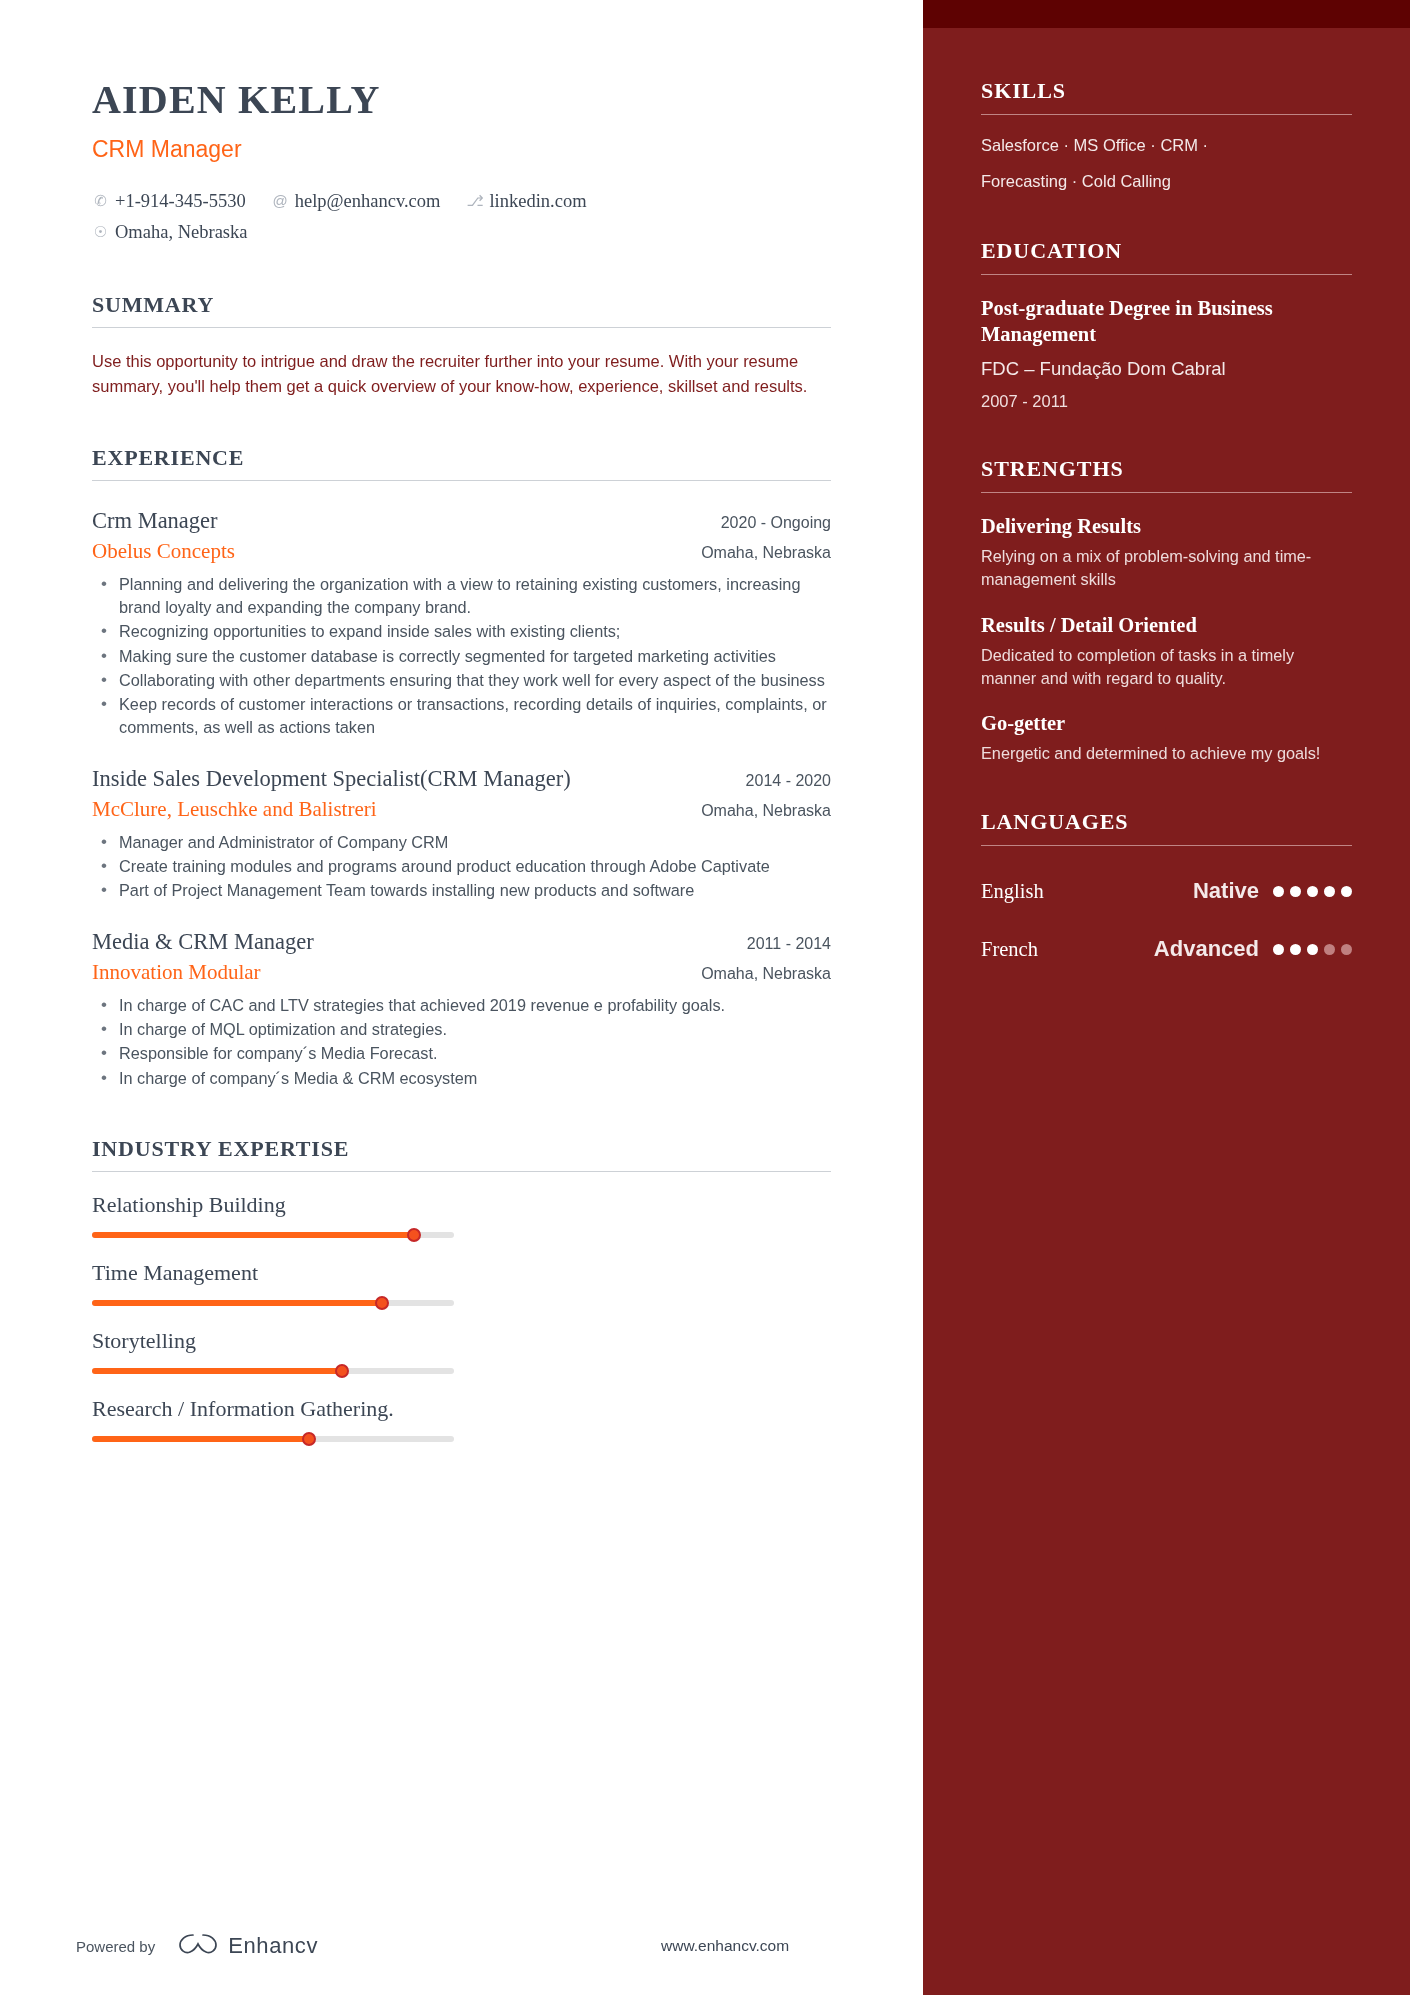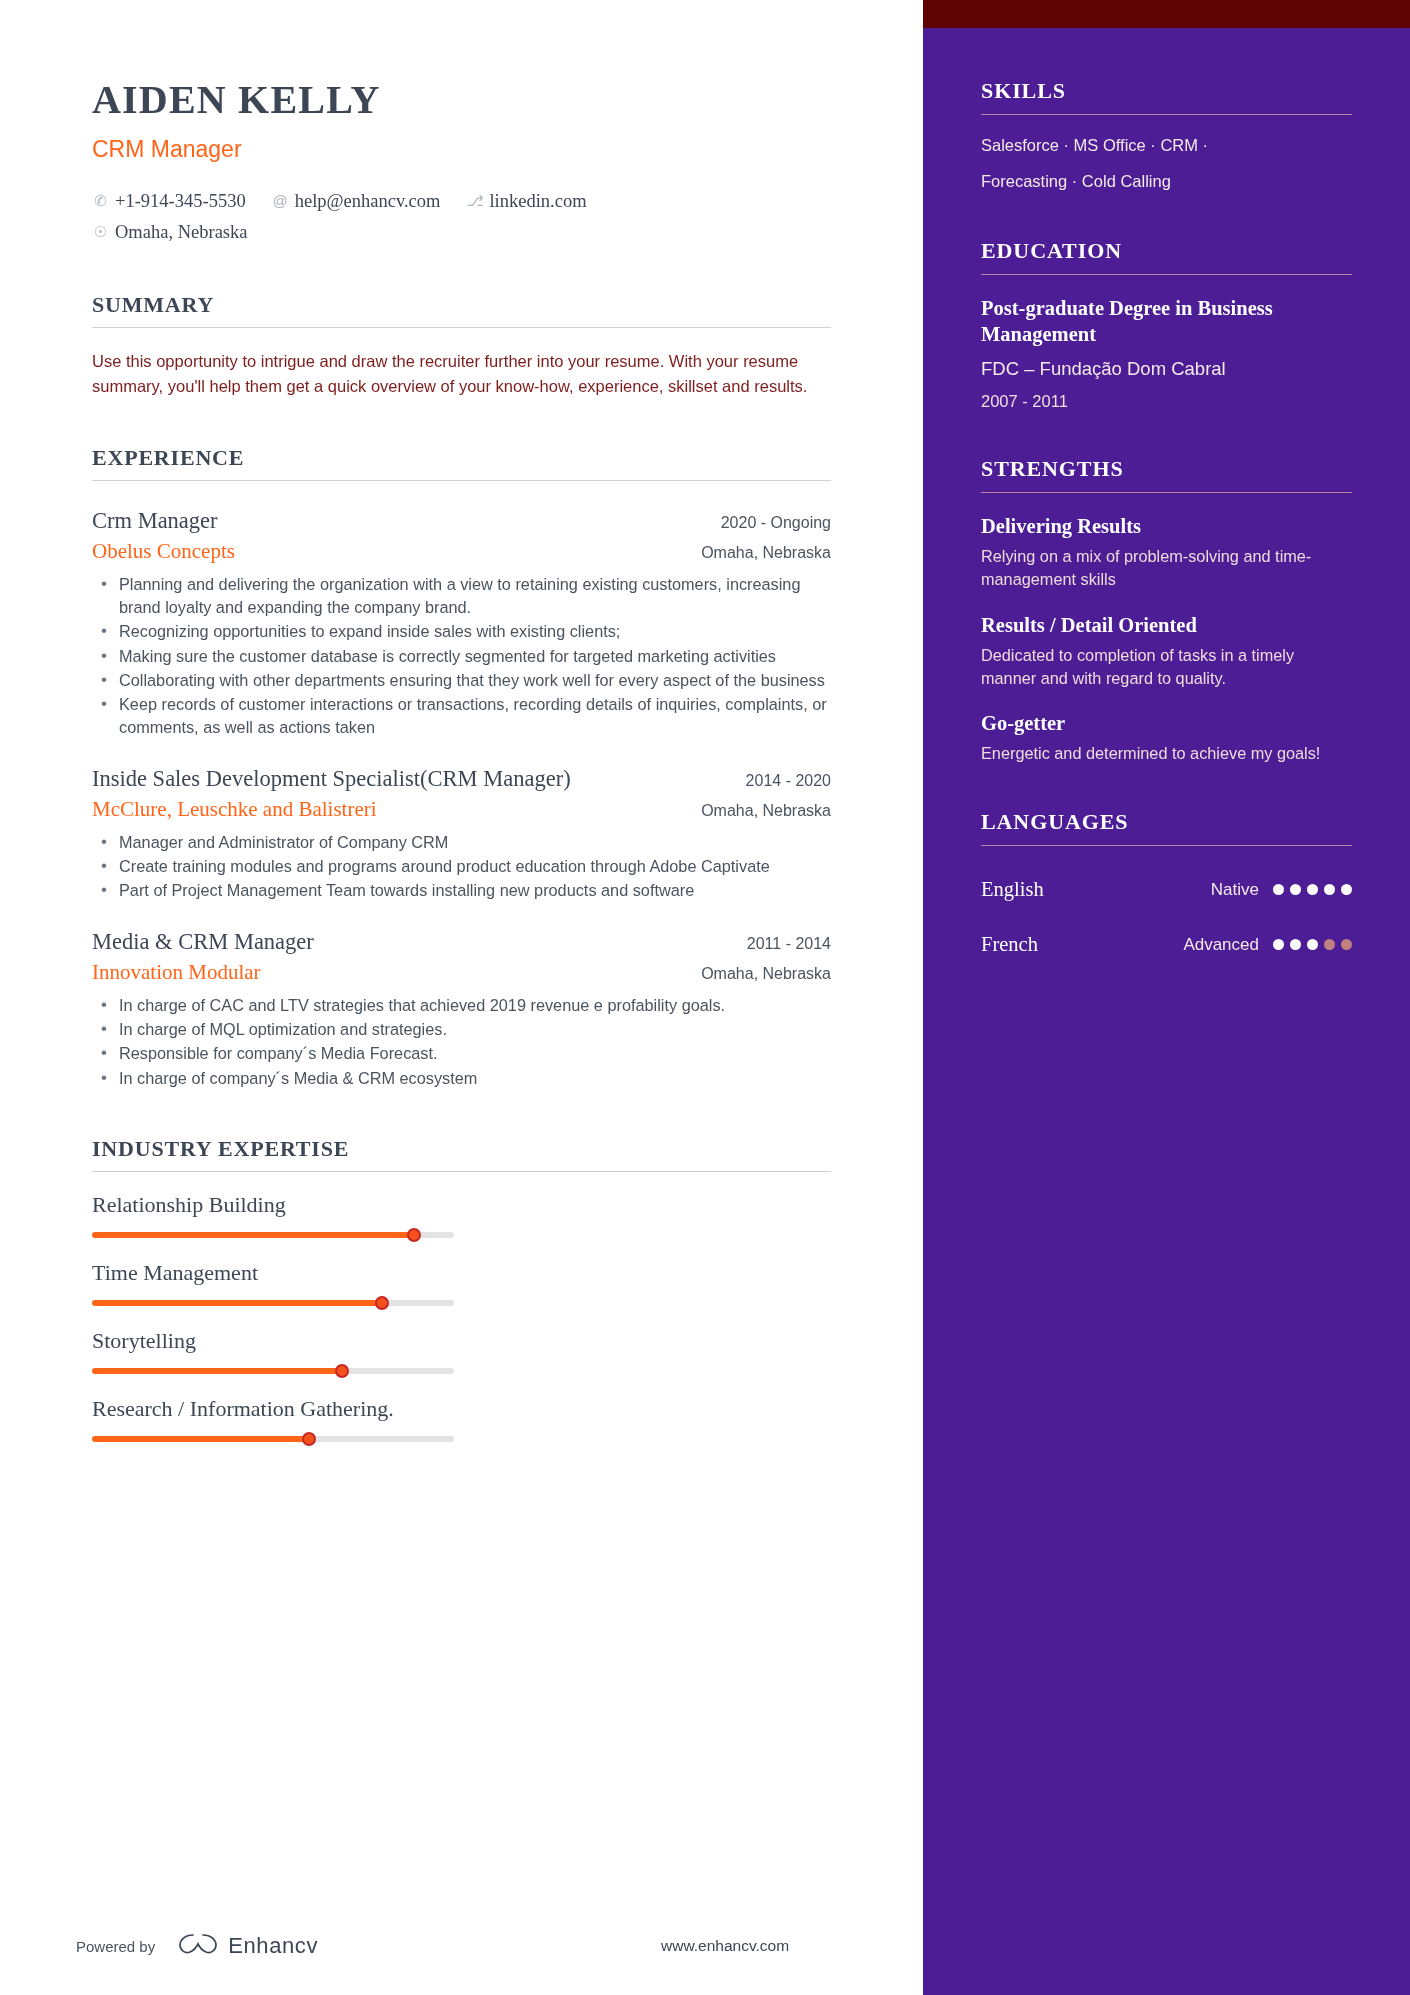--- a/index.html
+++ b/index.html
@@ -12,21 +12,21 @@
     overflow:hidden;
   }
 
   
   #page { position:relative; width:1410px; height:1995px; background:#ffffff; }
 
   
   #sidebar {
     position:absolute; top:0; right:0;
     width:487px; height:1995px;
-    background:#4c1d95;
+    background:#7f1d1d;
   }
   #sidebar-topbar {
     position:absolute; top:0; left:0; width:487px; height:28px;
     background:#5e0202;
   }
   #sidebar-inner { position:absolute; top:0; left:0; width:487px; padding:0 58px; }
 
   
   #main { position:absolute; top:0; left:0; width:923px; padding:0 92px; }
 
@@ -164,21 +164,21 @@
   }
 
   .lang-row {
     display:flex; align-items:center; margin-top:32px;
   }
   .lang-name {
     font-family:"Liberation Serif", serif;
     font-size:20.5px; color:#ffffff; width:160px;
   }
   .lang-level {
-    font-size:17px; color:#f4e9e9; flex:1; text-align:right; padding-right:14px;
+    font-size:22px; color:#f4e9e9; flex:1; text-align:right; padding-right:14px;font-weight:bold;
   }
   .lang-dots { display:flex; gap:6px; }
   .dot { width:11px; height:11px; border-radius:50%; background:#ffffff; }
   .dot.off { background:#c08080; }
 </style>
 </head>
 <body>
 
 <div id="page">
 

